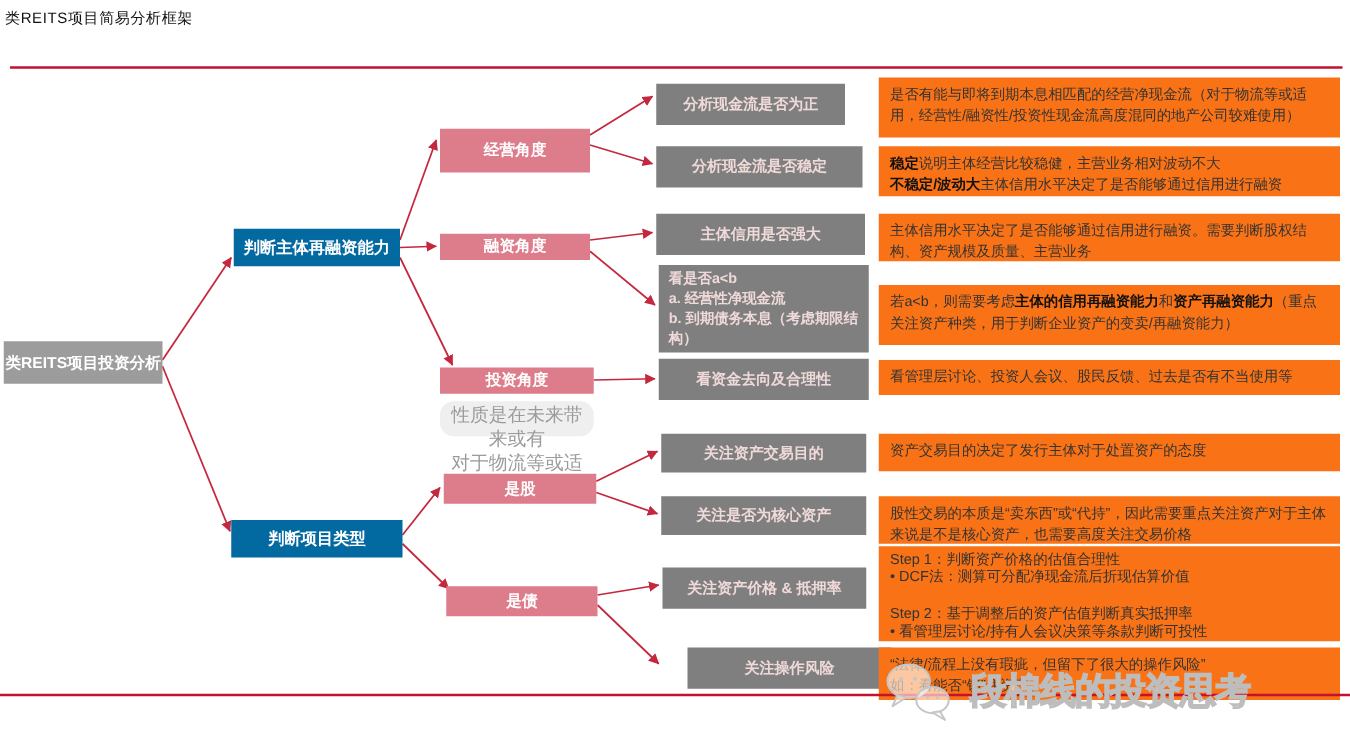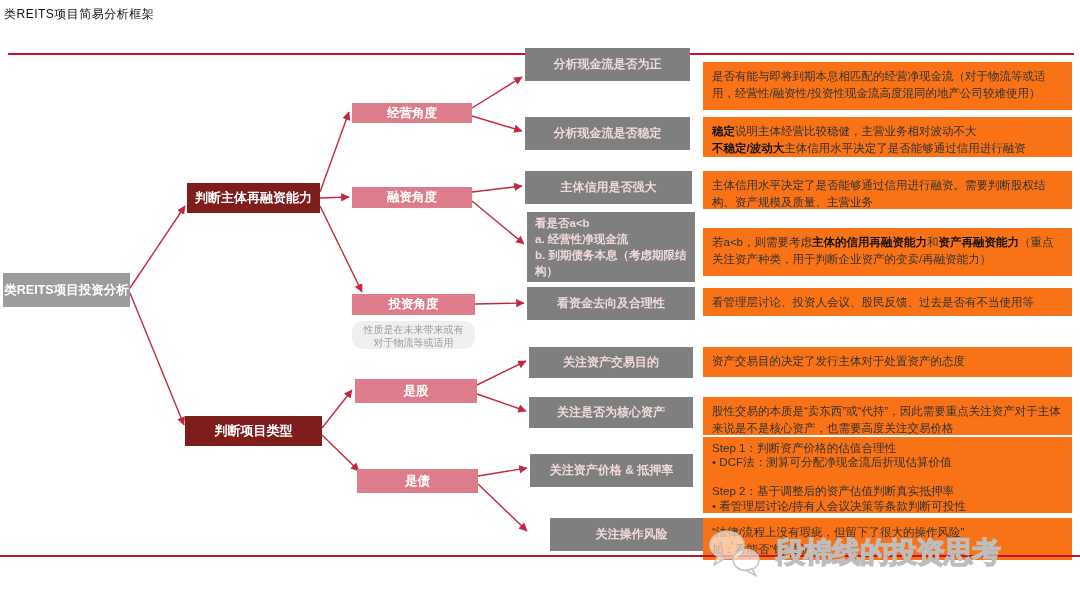--- a/index.html
+++ b/index.html
@@ -5,26 +5,26 @@
   html,body{margin:0;padding:0;background:#fff;}
   .stage{position:relative;width:1080px;height:599px;background:#fff;overflow:hidden;
          font-family:"Liberation Sans","DejaVu Sans",sans-serif;}
   .title{position:absolute;left:4px;top:6px;font-size:12px;font-weight:normal;color:#111;letter-spacing:.5px;}
   .title-rule{position:absolute;left:8px;top:53px;width:1066px;height:2px;background:#c2122f;}
   .bottom-rule{position:absolute;left:0;top:555px;width:1080px;height:2px;background:#c2122f;z-index:3;}
   svg.connectors{position:absolute;left:0;top:0;z-index:1;pointer-events:none;}
   .box{position:absolute;z-index:2;display:flex;align-items:center;justify-content:center;
        text-align:center;box-sizing:border-box;}
   .root-box{background:#9c9c9c;color:#fff;font-weight:bold;font-size:12.5px;}
-  .red-box{background:#7f1d1d;color:#fff;font-weight:bold;font-size:13px;}
+  .red-box{background:#0369a1;color:#fff;font-weight:bold;font-size:13px;}
   .pink-box{background:#dd7d8b;color:#fff;font-weight:bold;font-size:12.5px;}
   .gray-box{background:#7f7f7f;color:#f0d9d9;font-weight:bold;font-size:12px;}
   .gray-box-left{background:#7f7f7f;color:#f0d9d9;font-weight:bold;font-size:11.5px;
        display:block;text-align:left;padding:4px 8px;line-height:1.38;}
-  .note-box{background:#f0efef;color:#9b9b9b;font-size:10px;line-height:1.25;display:block;padding:3px 6px;border-radius:11px;}
+  .note-box{background:#f0efef;color:#9b9b9b;font-size:15px;line-height:1.25;display:block;padding:3px 6px;border-radius:11px;}
   .desc-box{background:#f97316;color:#333;font-size:11.5px;line-height:1.45;display:block;
        text-align:left;padding:6px 9px;}
   .desc-box b{color:#111;}
   .desc-tight{font-size:11.6px;line-height:14.4px;padding:4px 9px;}
   .watermark{position:absolute;left:706px;top:527px;z-index:6;display:flex;align-items:center;}
   .wm-text{font-size:29px;font-weight:bold;letter-spacing:-1px;color:rgba(255,255,255,.55);
        -webkit-text-stroke:1.2px #bdbdbd;white-space:nowrap;}
   .wm-icon{margin-right:14px;}
 </style>
 </head>
@@ -65,41 +65,41 @@
     <span>类REITS项目投资分析</span>
   </div>
 
   <div class="box red-box" style="left:187px;top:183px;width:133px;height:30px;">
     <span>判断主体再融资能力</span>
   </div>
   <div class="box red-box" style="left:185px;top:416px;width:137px;height:30px;">
     <span>判断项目类型</span>
   </div>
 
-  <div class="box pink-box" style="left:352px;top:103px;width:120px;height:20px;">
+  <div class="box pink-box" style="left:352px;top:103px;width:120px;height:35px;">
     <span>经营角度</span>
   </div>
   <div class="box pink-box" style="left:352px;top:187px;width:120px;height:21px;">
     <span>融资角度</span>
   </div>
   <div class="box pink-box" style="left:352px;top:294px;width:123px;height:21px;">
     <span>投资角度</span>
   </div>
   <div class="box note-box" style="left:352px;top:321px;width:123px;height:28px;">
     <span>性质是在未来带来或有</span><br>
     <span>对于物流等或适用</span>
   </div>
   <div class="box pink-box" style="left:355px;top:379px;width:122px;height:24px;">
     <span>是股</span>
   </div>
   <div class="box pink-box" style="left:357px;top:469px;width:121px;height:24px;">
     <span>是债</span>
   </div>
 
-  <div class="box gray-box" style="left:525px;top:48px;width:165px;height:33px;">
+  <div class="box gray-box" style="left:525px;top:67px;width:151px;height:33px;">
     <span>分析现金流是否为正</span>
   </div>
   <div class="box gray-box" style="left:525px;top:117px;width:165px;height:33px;">
     <span>分析现金流是否稳定</span>
   </div>
   <div class="box gray-box" style="left:525px;top:171px;width:167px;height:33px;">
     <span>主体信用是否强大</span>
   </div>
   <div class="box gray-box-left" style="left:527px;top:212px;width:168px;height:70px;">
     <span>看是否a&lt;b</span><br>

